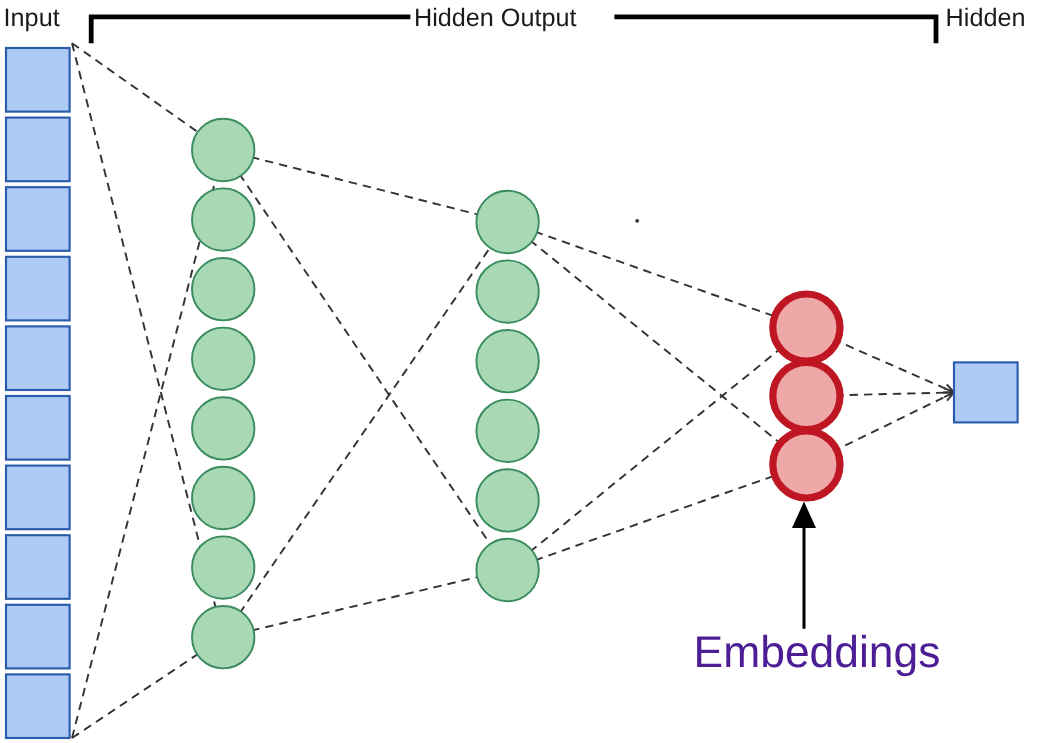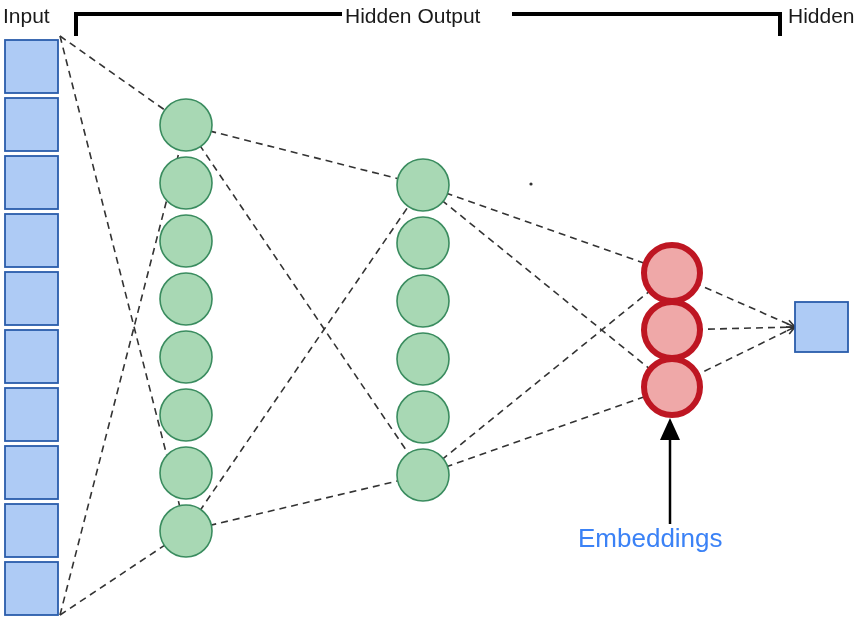--- a/index.html
+++ b/index.html
@@ -36,22 +36,22 @@
     line-height: 1;
   }
   #label-input  { left: 3px;  top: 5px; text-align: right; }
   #label-hidden { left: 345px; top: 5px; }
   #label-output { left: 788px; top: 5px; }
   #label-embeddings {
     position: absolute;
     left: 578px;
     top: 525px;
     font-family: "Liberation Sans", sans-serif;
-    font-size: 26px;
-    color: #3b82f6;
+    font-size: 37px;
+    color: #4c1d95;
     white-space: nowrap;
     line-height: 1;
   }
 </style>
 </head>
 <body>
 
 <div id="diagram-root">
 
   <svg id="net-svg" viewBox="0 0 865 619" xmlns="http://www.w3.org/2000/svg">

